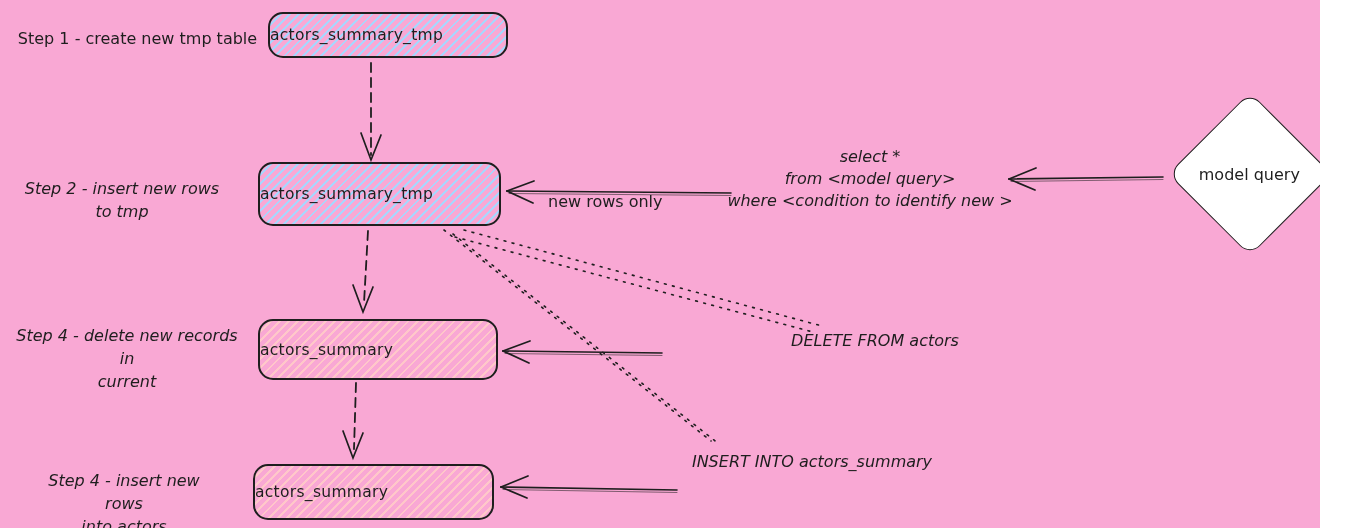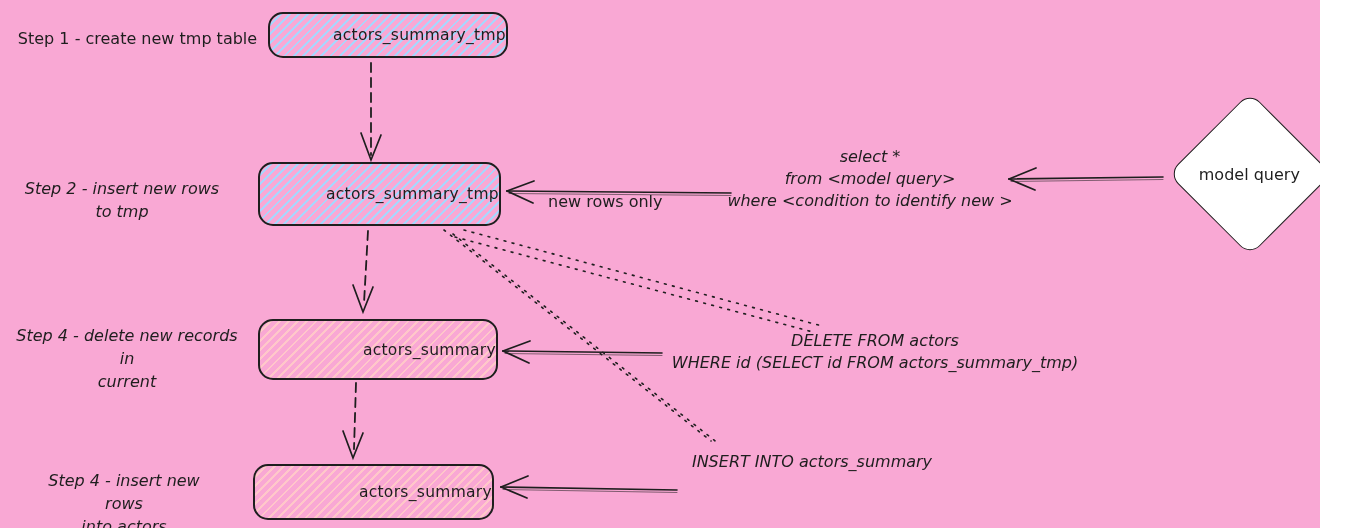--- a/index.html
+++ b/index.html
@@ -3,21 +3,21 @@
 <meta charset="utf-8">
 <style>
   html,body{margin:0;padding:0;background:#fff;}
   .canvas{
     position:relative;width:1320px;height:528px;background:#f9a8d4;
     font-family:"DejaVu Sans",sans-serif;color:#1e1e1e;overflow:hidden;
   }
   svg.wires{position:absolute;left:0;top:0;width:1345px;height:528px;pointer-events:none;}
   .node{
     position:absolute;border:2px solid #1e1e1e;border-radius:15px;
-    display:flex;align-items:center;justify-content:flex-end;
+    display:flex;align-items:center;justify-content:flex-start;
     font-size:15.5px;letter-spacing:.3px;box-sizing:border-box;
   }
   .hatch-blue{background:repeating-linear-gradient(135deg, rgba(165,216,255,.95) 0 2px, rgba(255,255,255,0) 2px 6.5px);}
   .hatch-red{background:repeating-linear-gradient(135deg, rgba(255,201,201,.95) 0 2px, rgba(255,255,255,0) 2px 6.5px);}
   .lbl{position:absolute;font-size:16px;line-height:23px;}
   .ctr{text-align:center;}
   .sql{position:absolute;font-size:16px;line-height:22px;text-align:center;}
   .diamond{
     position:absolute;left:1192px;top:116px;width:116px;height:116px;
     border:1.7px solid #1e1e1e;border-radius:14px;transform:rotate(45deg);
@@ -121,21 +121,20 @@
     <span class="line2">from &lt;model query&gt;</span>
     <span class="line2">where &lt;condition to identify new &gt;</span>
   </div>
 
   <div class="lbl" style="left:548px;top:190px;">
     <span>new rows only</span>
   </div>
 
   <div class="sql" style="left:650px;top:330px;width:450px;">
     <span class="line2">DELETE FROM actors</span>
-    <span class="line2">WHERE id (SELECT id FROM actors_summary_tmp)</span>
   </div>
 
   <div class="sql" style="left:678px;top:451px;width:268px;">
     <span class="line2">INSERT INTO actors_summary</span>
   </div>
 
   <div class="diamond">
     <span class="inner">model query</span>
   </div>
 

